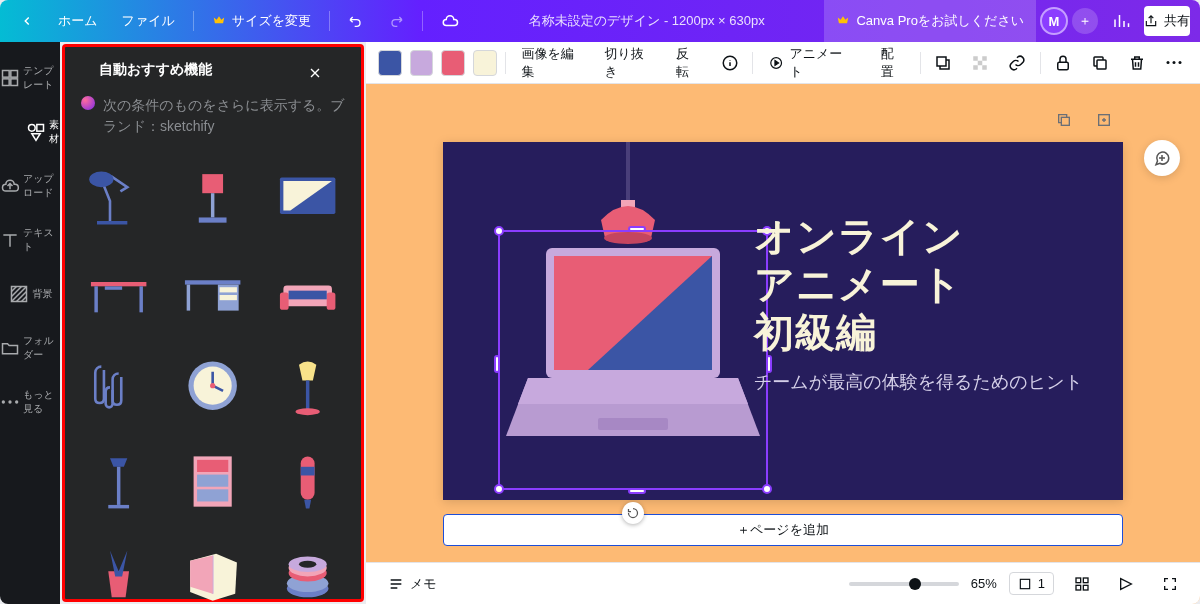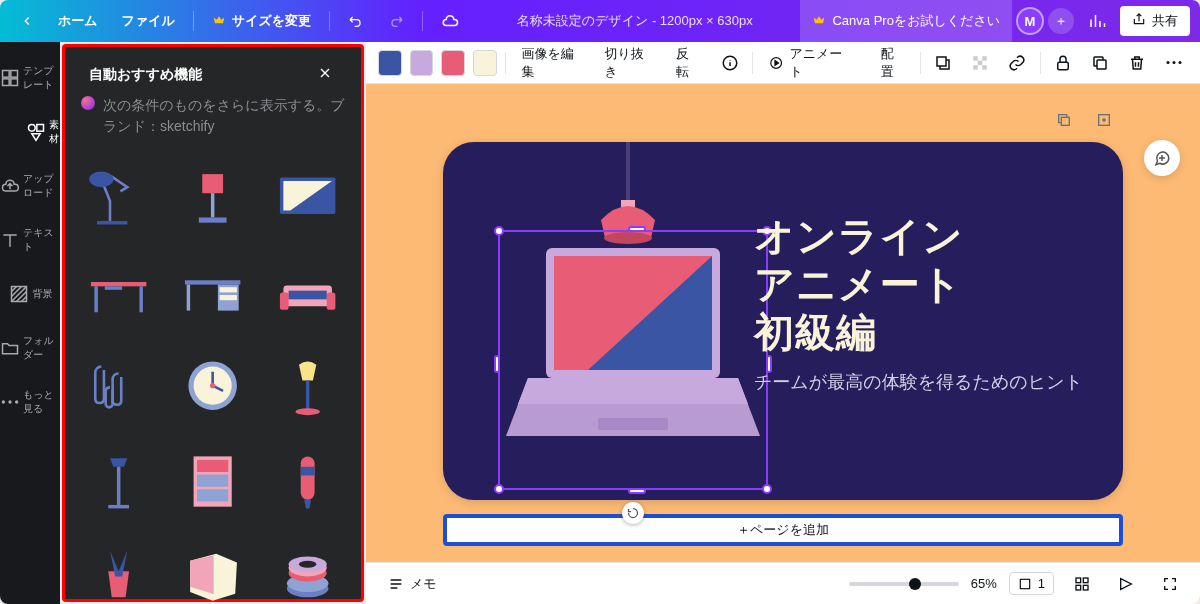--- a/index.html
+++ b/index.html
@@ -1,57 +1,57 @@
 <!DOCTYPE html>
 <html><head>
 <meta charset="utf-8">
 <style>
   *{box-sizing:border-box;margin:0;padding:0;font-family:"Hiragino Sans","Yu Gothic",Meiryo,sans-serif;}
   body{width:1200px;height:604px;background:#ebecf0;overflow:hidden;border-radius:8px;}
   .topbar{height:42px;background:linear-gradient(90deg,#04bcd4 0%,#6420ff 35%,#7d2ae8 100%);display:flex;align-items:center;padding:0 10px;color:#fff;font-size:13px;gap:4px;}
-  .tb-btn{display:flex;align-items:center;height:30px;padding:0 10px;border-radius:4px;cursor:pointer;gap:6px;font-weight:bold;}
+  .tb-btn{display:flex;align-items:center;height:30px;padding:0 10px;border-radius:4px;cursor:pointer;gap:6px;}
   .tb-sep{width:1px;height:20px;background:rgba(255,255,255,.3);margin:0 4px;}
   .crown{width:14px;height:14px;}
   .docname{flex:1;text-align:center;color:rgba(255,255,255,.85);font-size:13px;}
   .trypro{background:rgba(255,255,255,.18);padding:20px 12px;border-radius:4px;display:flex;align-items:center;gap:6px;cursor:pointer;}
   .avatar{width:28px;height:28px;border-radius:50%;background:#8b3dff;border:2px solid rgba(255,255,255,.5);display:flex;align-items:center;justify-content:center;font-weight:600;}
   .plus-circ{width:26px;height:26px;border-radius:50%;background:rgba(255,255,255,.18);display:flex;align-items:center;justify-content:center;cursor:pointer;}
-  .share-btn{background:#fff;color:#0d1216;padding:6px 12px;border-radius:4px;display:flex;align-items:flex-start;gap:6px;cursor:pointer;font-weight:500;}
+  .share-btn{background:#fff;color:#0d1216;padding:6px 0;border-radius:4px;display:flex;align-items:center;gap:6px;cursor:pointer;font-weight:500;}
   .main{display:flex;height:562px;}
   .rail{width:60px;background:#17191d;display:flex;flex-direction:column;align-items:center;padding-top:10px;gap:2px;}
   .rail-item{width:60px;height:52px;display:flex;flex-direction:row;align-items:center;justify-content:center;color:#a8aaad;font-size:10px;gap:3px;cursor:pointer;}
   .rail-item.active{color:#fff;padding-left:26px;}
   .rail-ico{width:22px;height:22px;display:flex;align-items:center;justify-content:center;}
   .panel{width:302px;background:#252627;position:relative;border:3px solid #ff0000;border-radius:4px;margin:2px;}
-  .panel-head{padding:14px 24px 6px;display:flex;justify-content:space-between;align-items:center;}
+  .panel-head{padding:14px 34px 6px;display:flex;justify-content:space-between;align-items:flex-start;}
   .panel-title{color:#fff;font-size:14px;font-weight:600;}
   .panel-sub{color:#8a8d91;font-size:14px;line-height:1.5;padding:0 16px 8px;display:flex;gap:8px;}
   .panel-sub-dot{width:14px;height:14px;border-radius:50%;background:radial-gradient(circle at 30% 30%,#ff6b9d,#7d2ae8);flex-shrink:0;margin-top:1px;}
   .close-x{color:#fff;cursor:pointer;padding:4px;}
   .grid{display:grid;grid-template-columns:repeat(3,1fr);gap:8px;padding:8px 10px;overflow:hidden;}
   .elem{aspect-ratio:1/1;display:flex;align-items:center;justify-content:center;cursor:pointer;border-radius:4px;}
   .elem svg{width:80%;height:80%;}
   .canvas-area{flex:1;display:flex;flex-direction:column;background:#fdba74;}
   .ctx-toolbar{height:42px;background:#fff;border-bottom:1px solid #e3e4e8;display:flex;align-items:center;padding:0 12px;gap:8px;font-size:13px;color:#0d1216;}
   .swatch{width:26px;height:26px;border-radius:4px;border:1px solid #d5d7db;cursor:pointer;}
   .ctx-btn{padding:6px 8px;border-radius:4px;cursor:pointer;display:flex;align-items:center;gap:6px;}
   .ctx-sep{width:1px;height:22px;background:#e3e4e8;}
   .spacer{flex:1;}
   .icon-btn{width:32px;height:32px;display:flex;align-items:center;justify-content:center;border-radius:4px;cursor:pointer;color:#0d1216;}
   .stage-wrap{flex:1;display:flex;flex-direction:column;align-items:center;padding:20px 40px 0;overflow:hidden;}
   .page-tools{align-self:flex-end;display:flex;gap:8px;margin-bottom:6px;margin-right:40px;}
-  .canvas{width:680px;height:358px;background:#261d5c;position:relative;box-shadow:0 2px 10px rgba(0,0,0,.15);border-radius:31px;}
+  .canvas{width:680px;height:358px;background:#261d5c;position:relative;box-shadow:0 2px 10px rgba(0,0,0,.15);}
   .laptop-sel{position:absolute;left:55px;top:88px;width:270px;height:260px;}
   .sel-box{position:absolute;inset:0;border:2px solid #8b3dff;}
   .sel-handle{position:absolute;width:10px;height:10px;background:#fff;border:2px solid #8b3dff;border-radius:50%;}
   .rot-handle{position:absolute;left:50%;bottom:-34px;transform:translateX(-50%);width:22px;height:22px;background:#fff;border-radius:50%;box-shadow:0 1px 4px rgba(0,0,0,.3);display:flex;align-items:center;justify-content:center;}
   .canvas-text{position:absolute;right:40px;top:70px;color:#f8f3d9;}
   .canvas-text h1{font-size:40px;font-weight:800;line-height:1.2;letter-spacing:1px;}
   .canvas-text p{font-size:18px;margin-top:14px;color:#d4cfe8;}
-  .addpage{width:680px;height:32px;background:#fff;border:4px solid #1d4ed8;border-radius:4px;margin-top:14px;display:flex;align-items:center;justify-content:center;font-size:13px;color:#0d1216;cursor:pointer;}
+  .addpage{width:680px;height:32px;background:#fff;border:1px solid #1d4ed8;border-radius:4px;margin-top:14px;display:flex;align-items:center;justify-content:center;font-size:13px;color:#0d1216;cursor:pointer;}
   .comment-fab{position:absolute;right:20px;top:140px;width:36px;height:36px;background:#fff;border-radius:50%;box-shadow:0 2px 8px rgba(0,0,0,.15);display:flex;align-items:center;justify-content:center;cursor:pointer;}
   .bottombar{height:42px;background:#fff;border-top:1px solid #e3e4e8;display:flex;align-items:center;padding:0 14px;gap:12px;font-size:13px;color:#0d1216;}
   .zoom-slider{width:110px;height:4px;background:#d5d7db;border-radius:2px;position:relative;}
   .zoom-thumb{position:absolute;left:55%;top:-4px;width:12px;height:12px;background:#0d1216;border-radius:50%;}
   .pagecount{border:1px solid #d5d7db;border-radius:4px;padding:3px 8px;display:flex;align-items:center;gap:6px;}
 </style>
 </head>
 <body>
 
 <div class="topbar">

